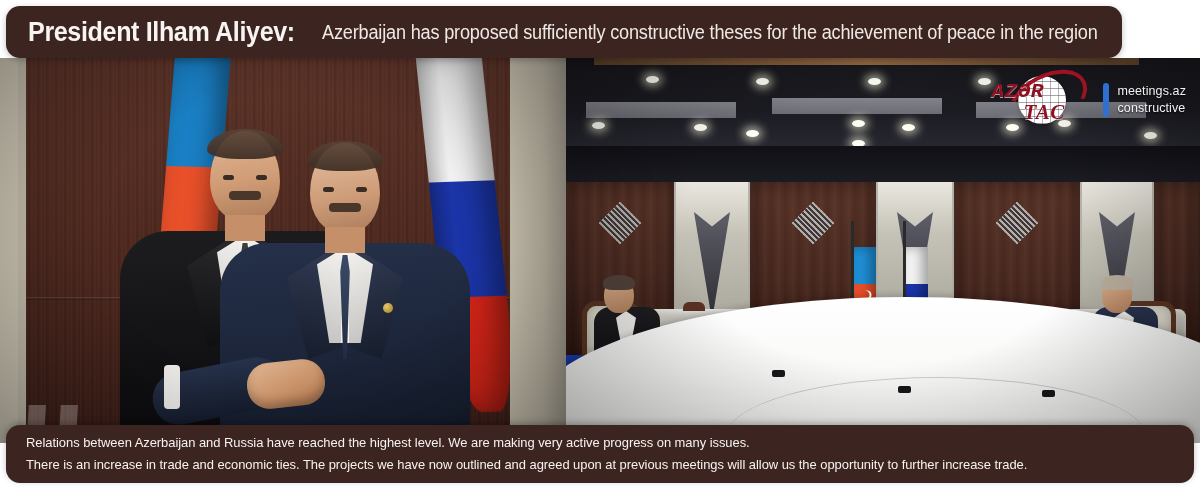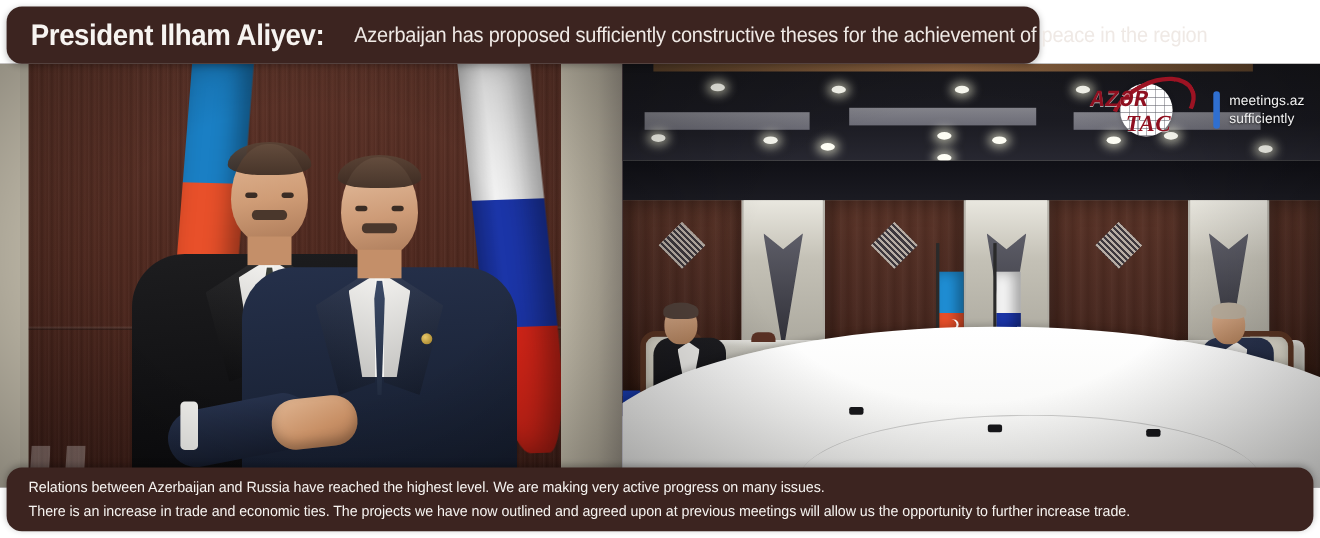--- a/index.html
+++ b/index.html
@@ -404,21 +404,21 @@
   .logo-text span {
     color:#f2f2f2; font-size:12.5px;
     font-family:"Liberation Sans", sans-serif;
     letter-spacing:0.1px;
     text-shadow:0 1px 2px rgba(0,0,0,0.8);
   }
 
   
   .header-bar {
     position:absolute; left:6px; top:6px;
-    width:939px; height:52px;
+    width:1116px; height:52px;
     background:#3c2420;
     border-radius:14px;
     display:flex; align-items:center;
     padding:0 22px;
     z-index:30;
     box-shadow:0 2px 6px rgba(0,0,0,0.25);
   }
   .header-name {
     color:#f7f4f1;
     font-size:27px; font-weight:bold;
@@ -620,21 +620,21 @@
   <div class="logo-block">
     <div class="logo-mark">
       <div class="logo-globe"></div>
       <div class="logo-swoosh"></div>
       <div class="logo-azer">AZƏR</div>
       <div class="logo-tac">TAC</div>
     </div>
     <div class="logo-bar"></div>
     <div class="logo-text">
       <span>meetings.az</span>
-      <span>sufficiently</span>
+      <span>constructive</span>
     </div>
   </div>
 
   <div class="header-bar">
     <span class="header-name">President Ilham Aliyev:</span>
     <span class="header-sub">Azerbaijan has proposed sufficiently constructive theses for the achievement of peace in the region</span>
   </div>
 
   <div class="quote-mark">
       <i></i>

